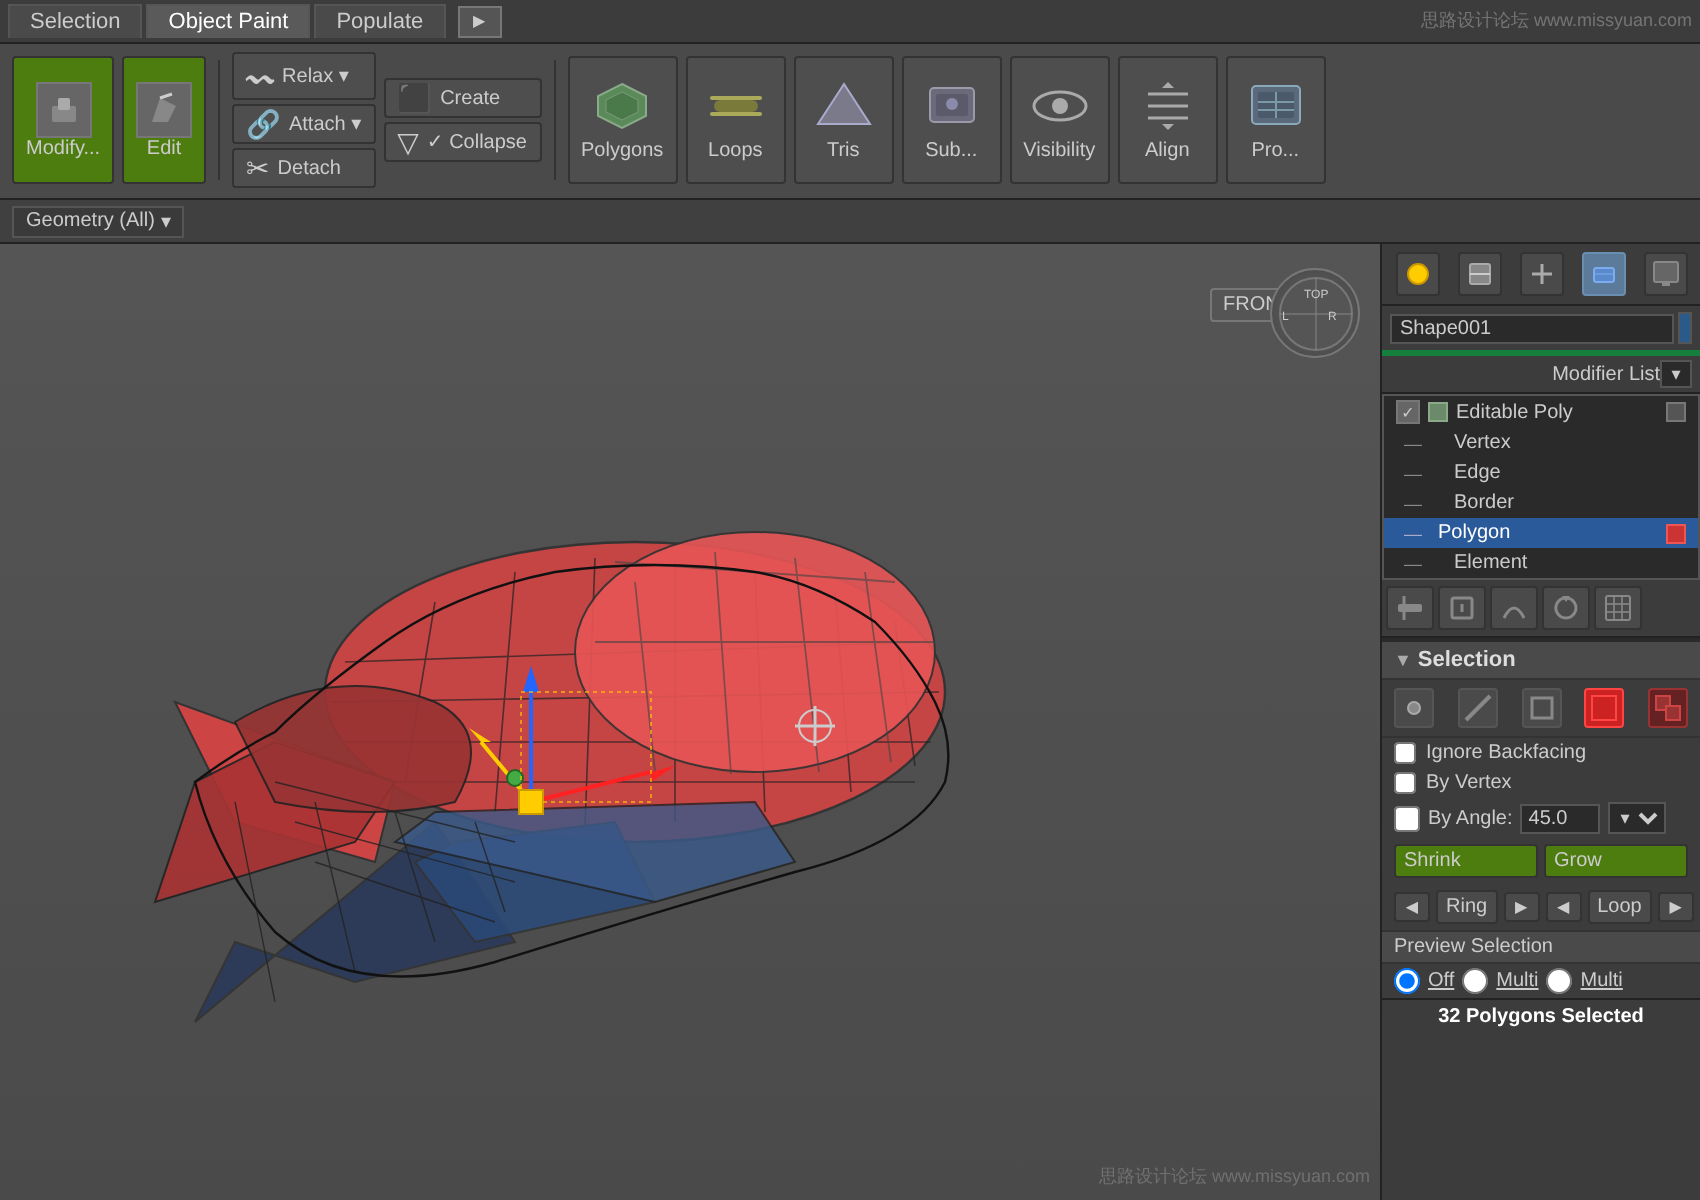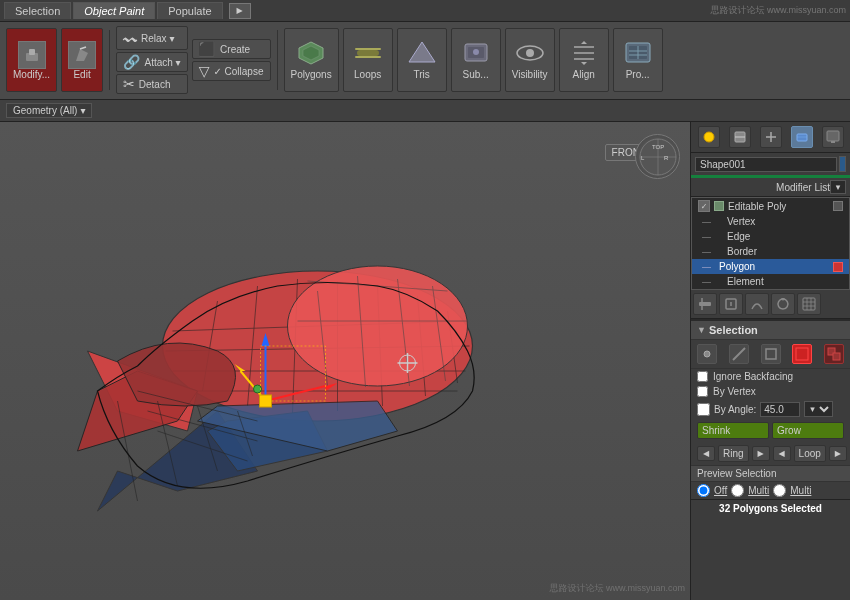--- a/index.html
+++ b/index.html
@@ -39,40 +39,39 @@
       color: #ccc;
       cursor: pointer;
       background: #4a4a4a;
       border: 1px solid #555;
       border-bottom: none;
     }
 
     .toolbar-tab.active {
       background: #5a5a5a;
       color: #fff;
-      font-style: italic;
     }
 
     .toolbar-row {
       display: flex;
       align-items: center;
       height: 76px;
       padding: 4px 6px;
       gap: 4px;
     }
 
     .toolbar-btn {
       display: flex;
       flex-direction: column;
       align-items: center;
       justify-content: center;
       min-width: 40px;
       height: 64px;
       padding: 4px 6px;
-      background: #7f1d1d;
+      background: #4d7c0f;
       border: 1px solid #333;
       border-radius: 2px;
       cursor: pointer;
       color: #ccc;
       font-size: 10px;
       text-align: center;
     }
 
     .toolbar-separator {
       width: 1px;

